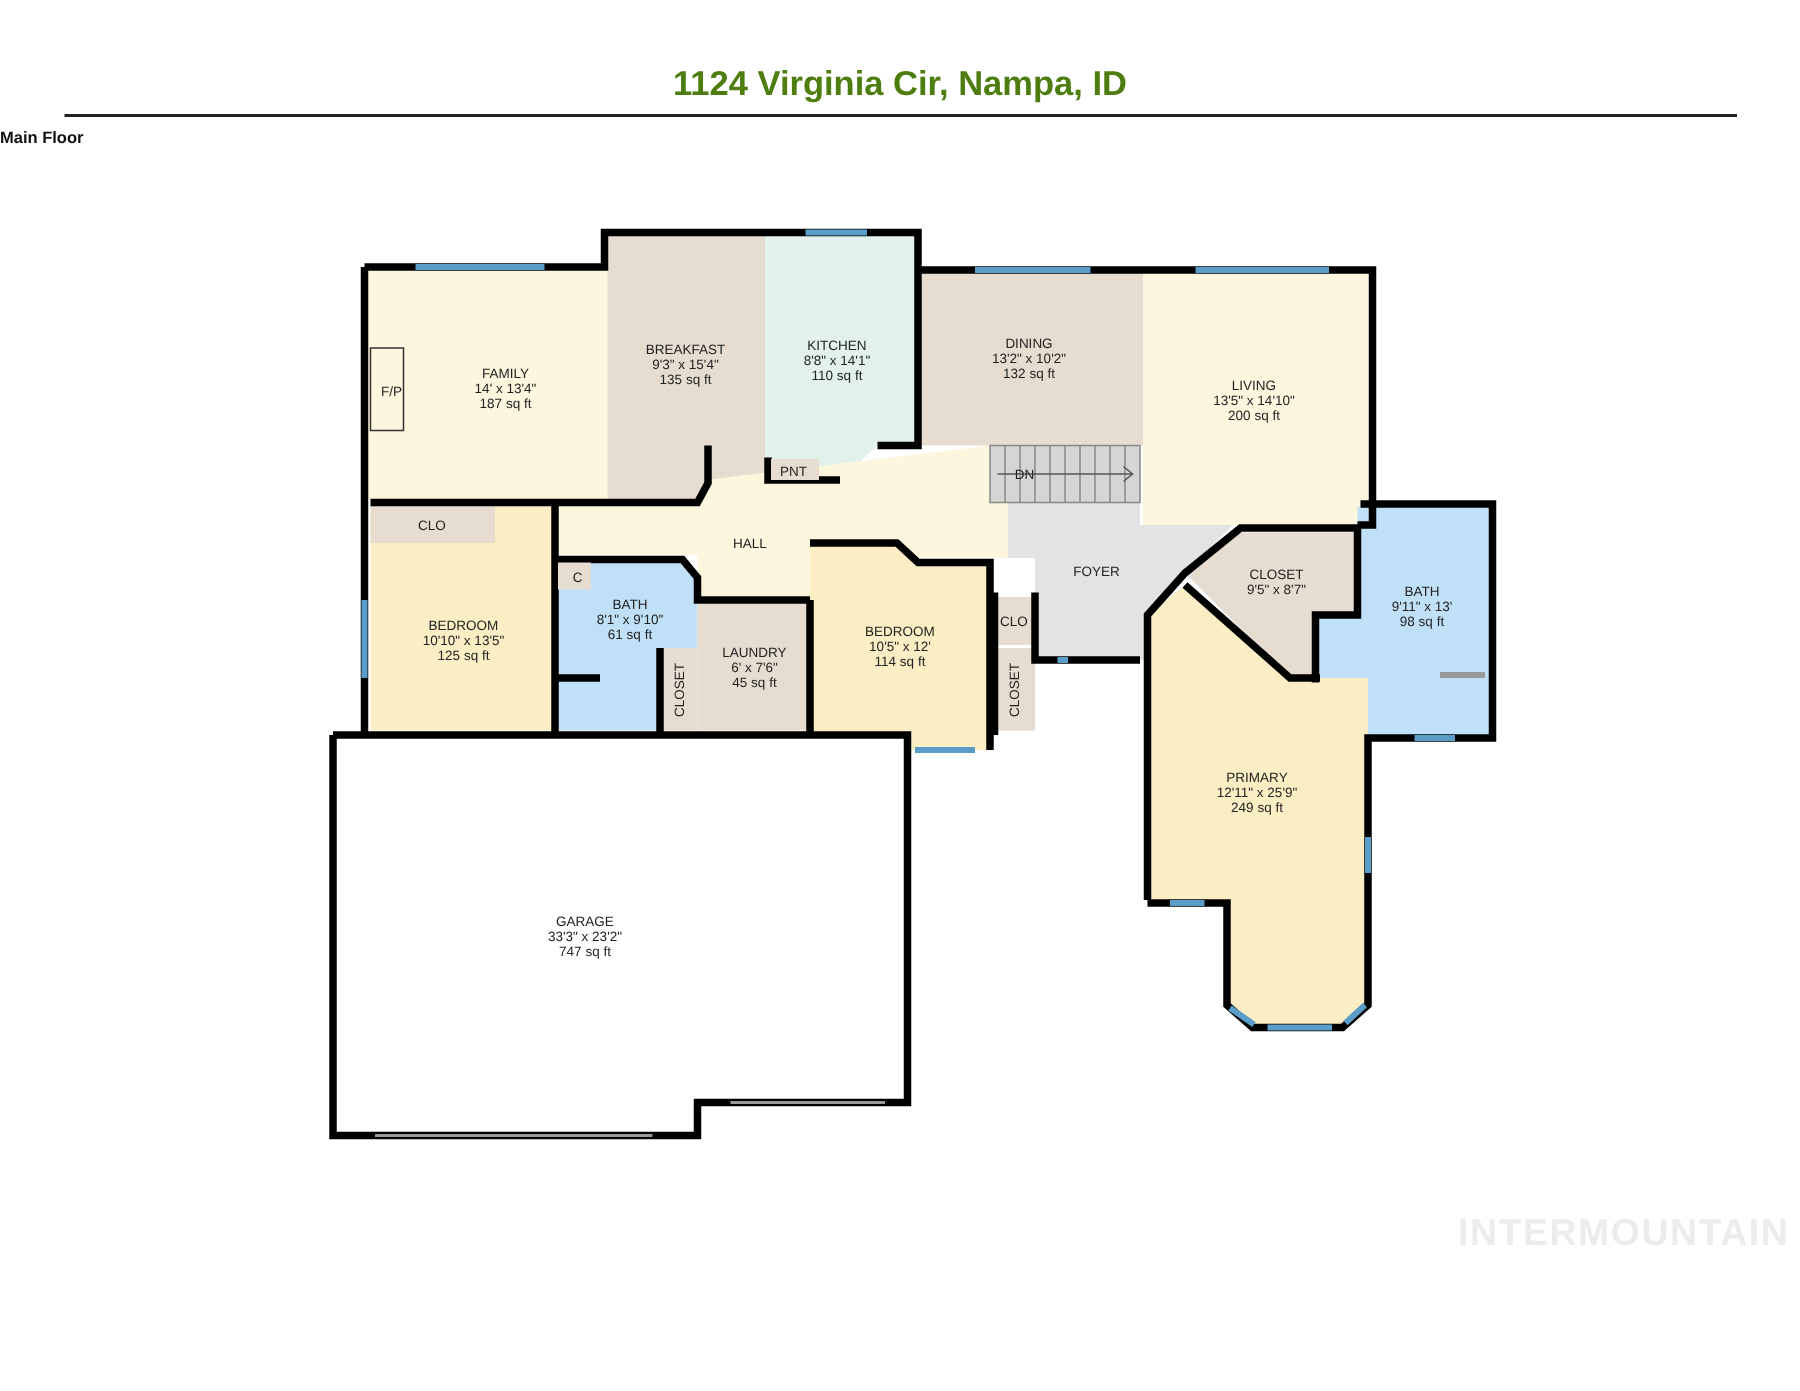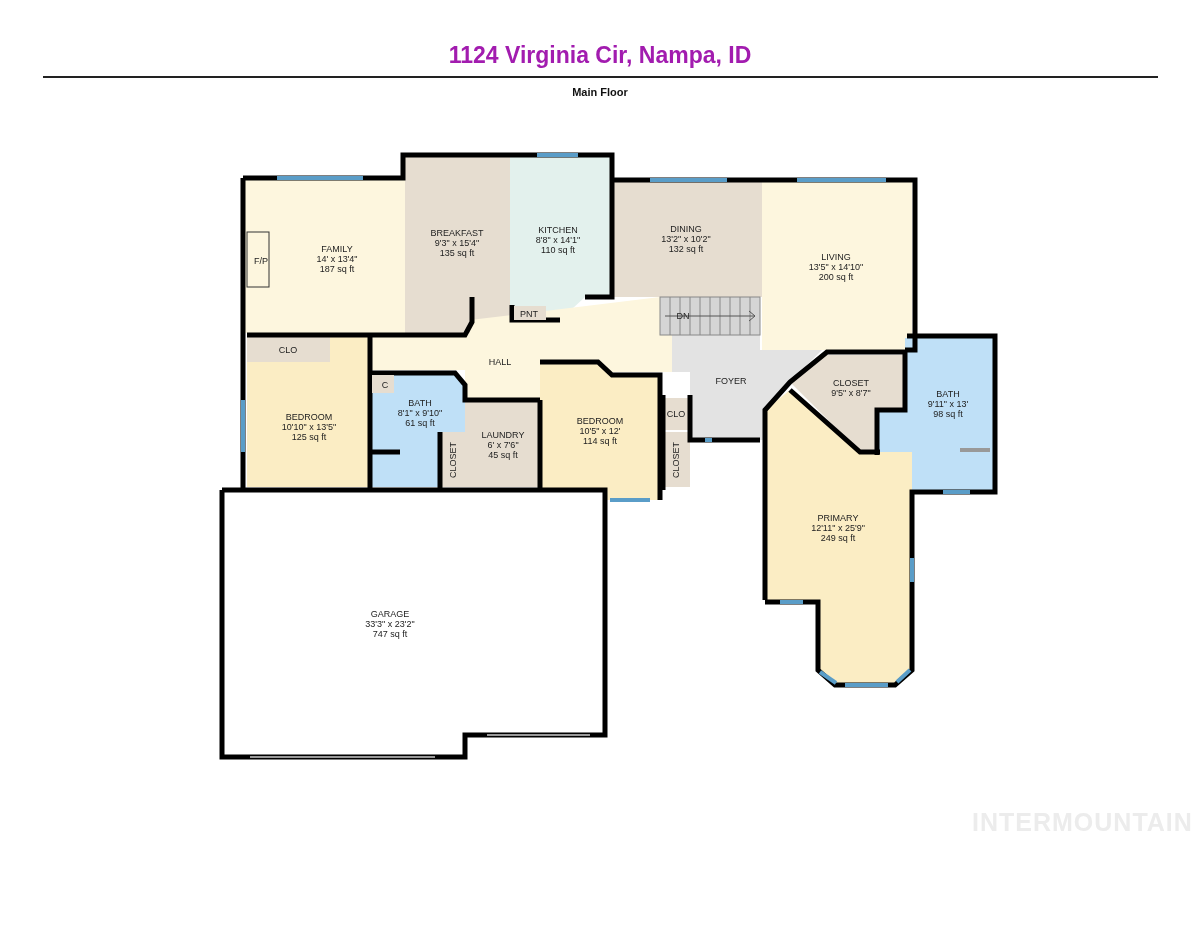--- a/index.html
+++ b/index.html
@@ -1,19 +1,19 @@
 <!DOCTYPE html>
 <html><head>
 <meta charset="utf-8">
 <style>
   html,body{margin:0;padding:0;background:#fff;}
   body{width:1200px;height:927px;position:relative;overflow:hidden;font-family:"Liberation Sans",sans-serif;}
-  .title{position:absolute;left:0;top:42px;width:1200px;text-align:center;font-size:23px;font-weight:bold;color:#a21caf;}
+  .title{position:absolute;left:0;top:42px;width:1200px;text-align:center;font-size:23px;font-weight:bold;color:#4d7c0f;}
   .rule{position:absolute;left:43px;top:76px;width:1115px;height:2px;background:#222;}
-  .subtitle{position:absolute;left:0;top:86px;width:1200px;text-align:center;font-size:11px;font-weight:bold;color:#111;}
+  .subtitle{position:absolute;left:0;top:86px;width:1200px;font-size:11px;font-weight:bold;color:#111;}
   svg{position:absolute;left:0;top:0;}
   .rl{font-size:9px;fill:#222;text-anchor:middle;}
   .watermark{position:absolute;left:972px;top:808px;font-size:25px;font-weight:bold;color:#ececec;letter-spacing:1px;}
 </style>
 </head>
 <body>
 
 <div class="title">1124 Virginia Cir, Nampa, ID</div>
 <div class="rule"></div>
 <div class="subtitle">Main Floor</div>

